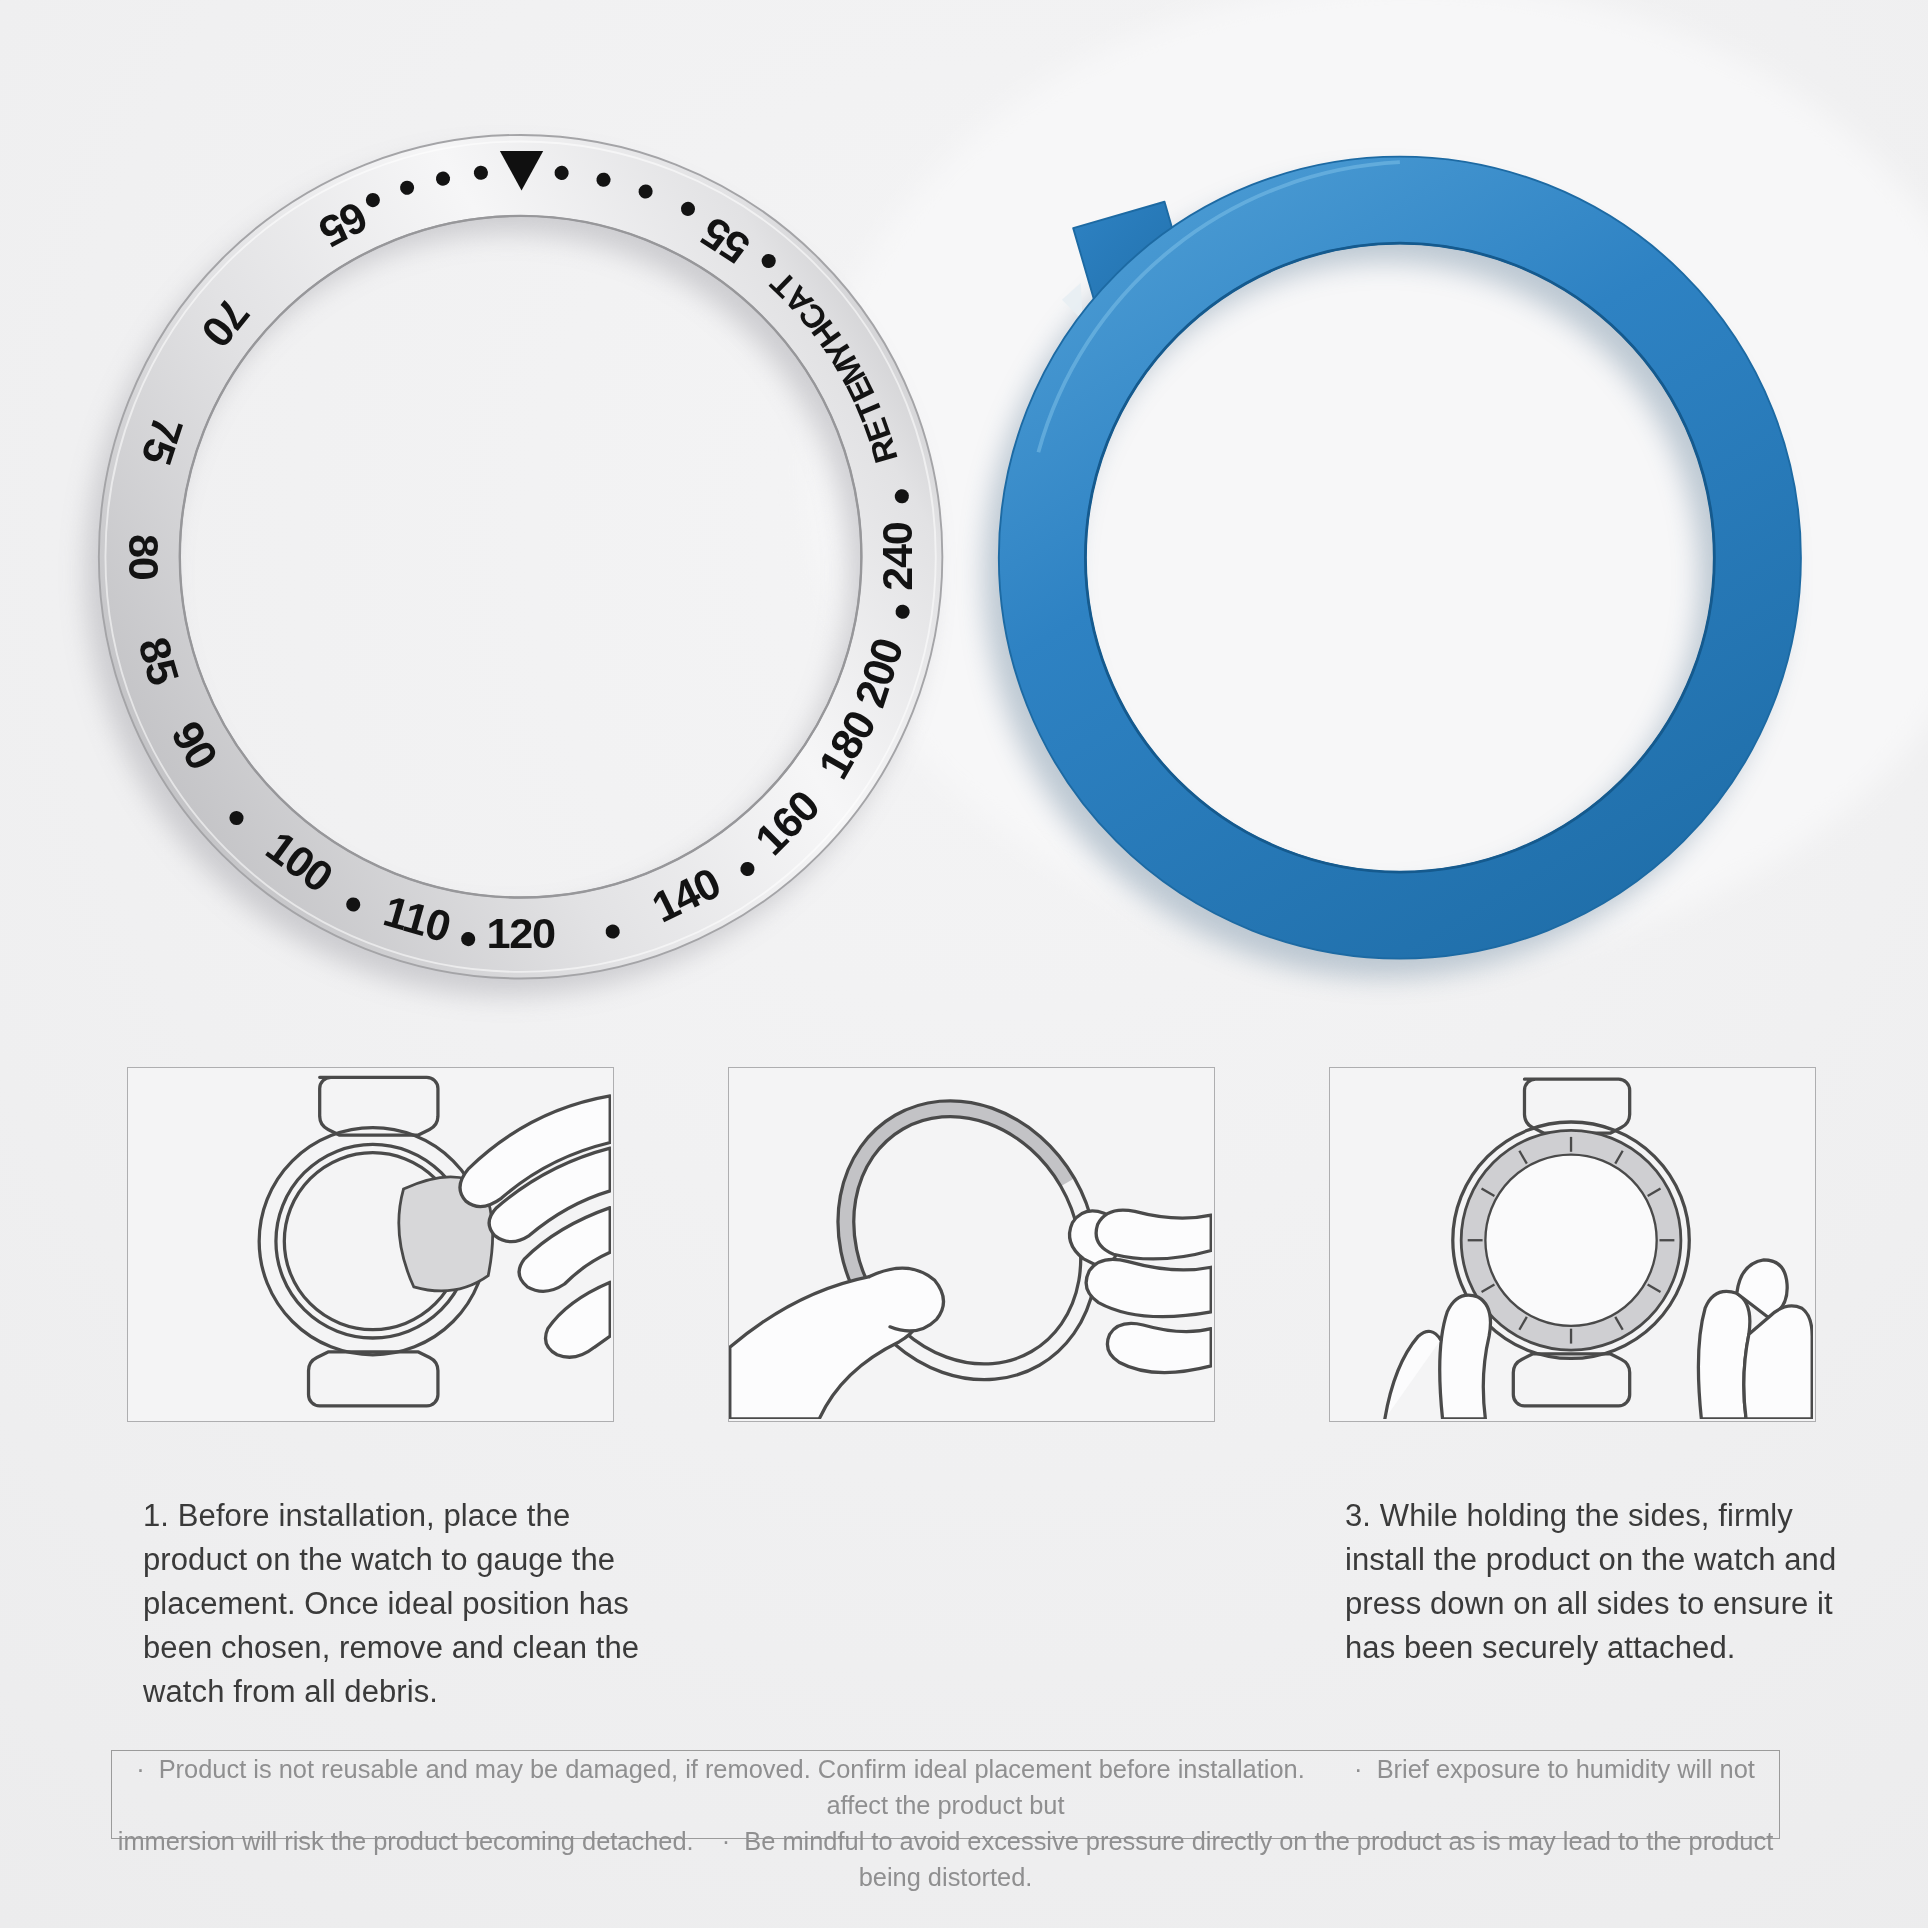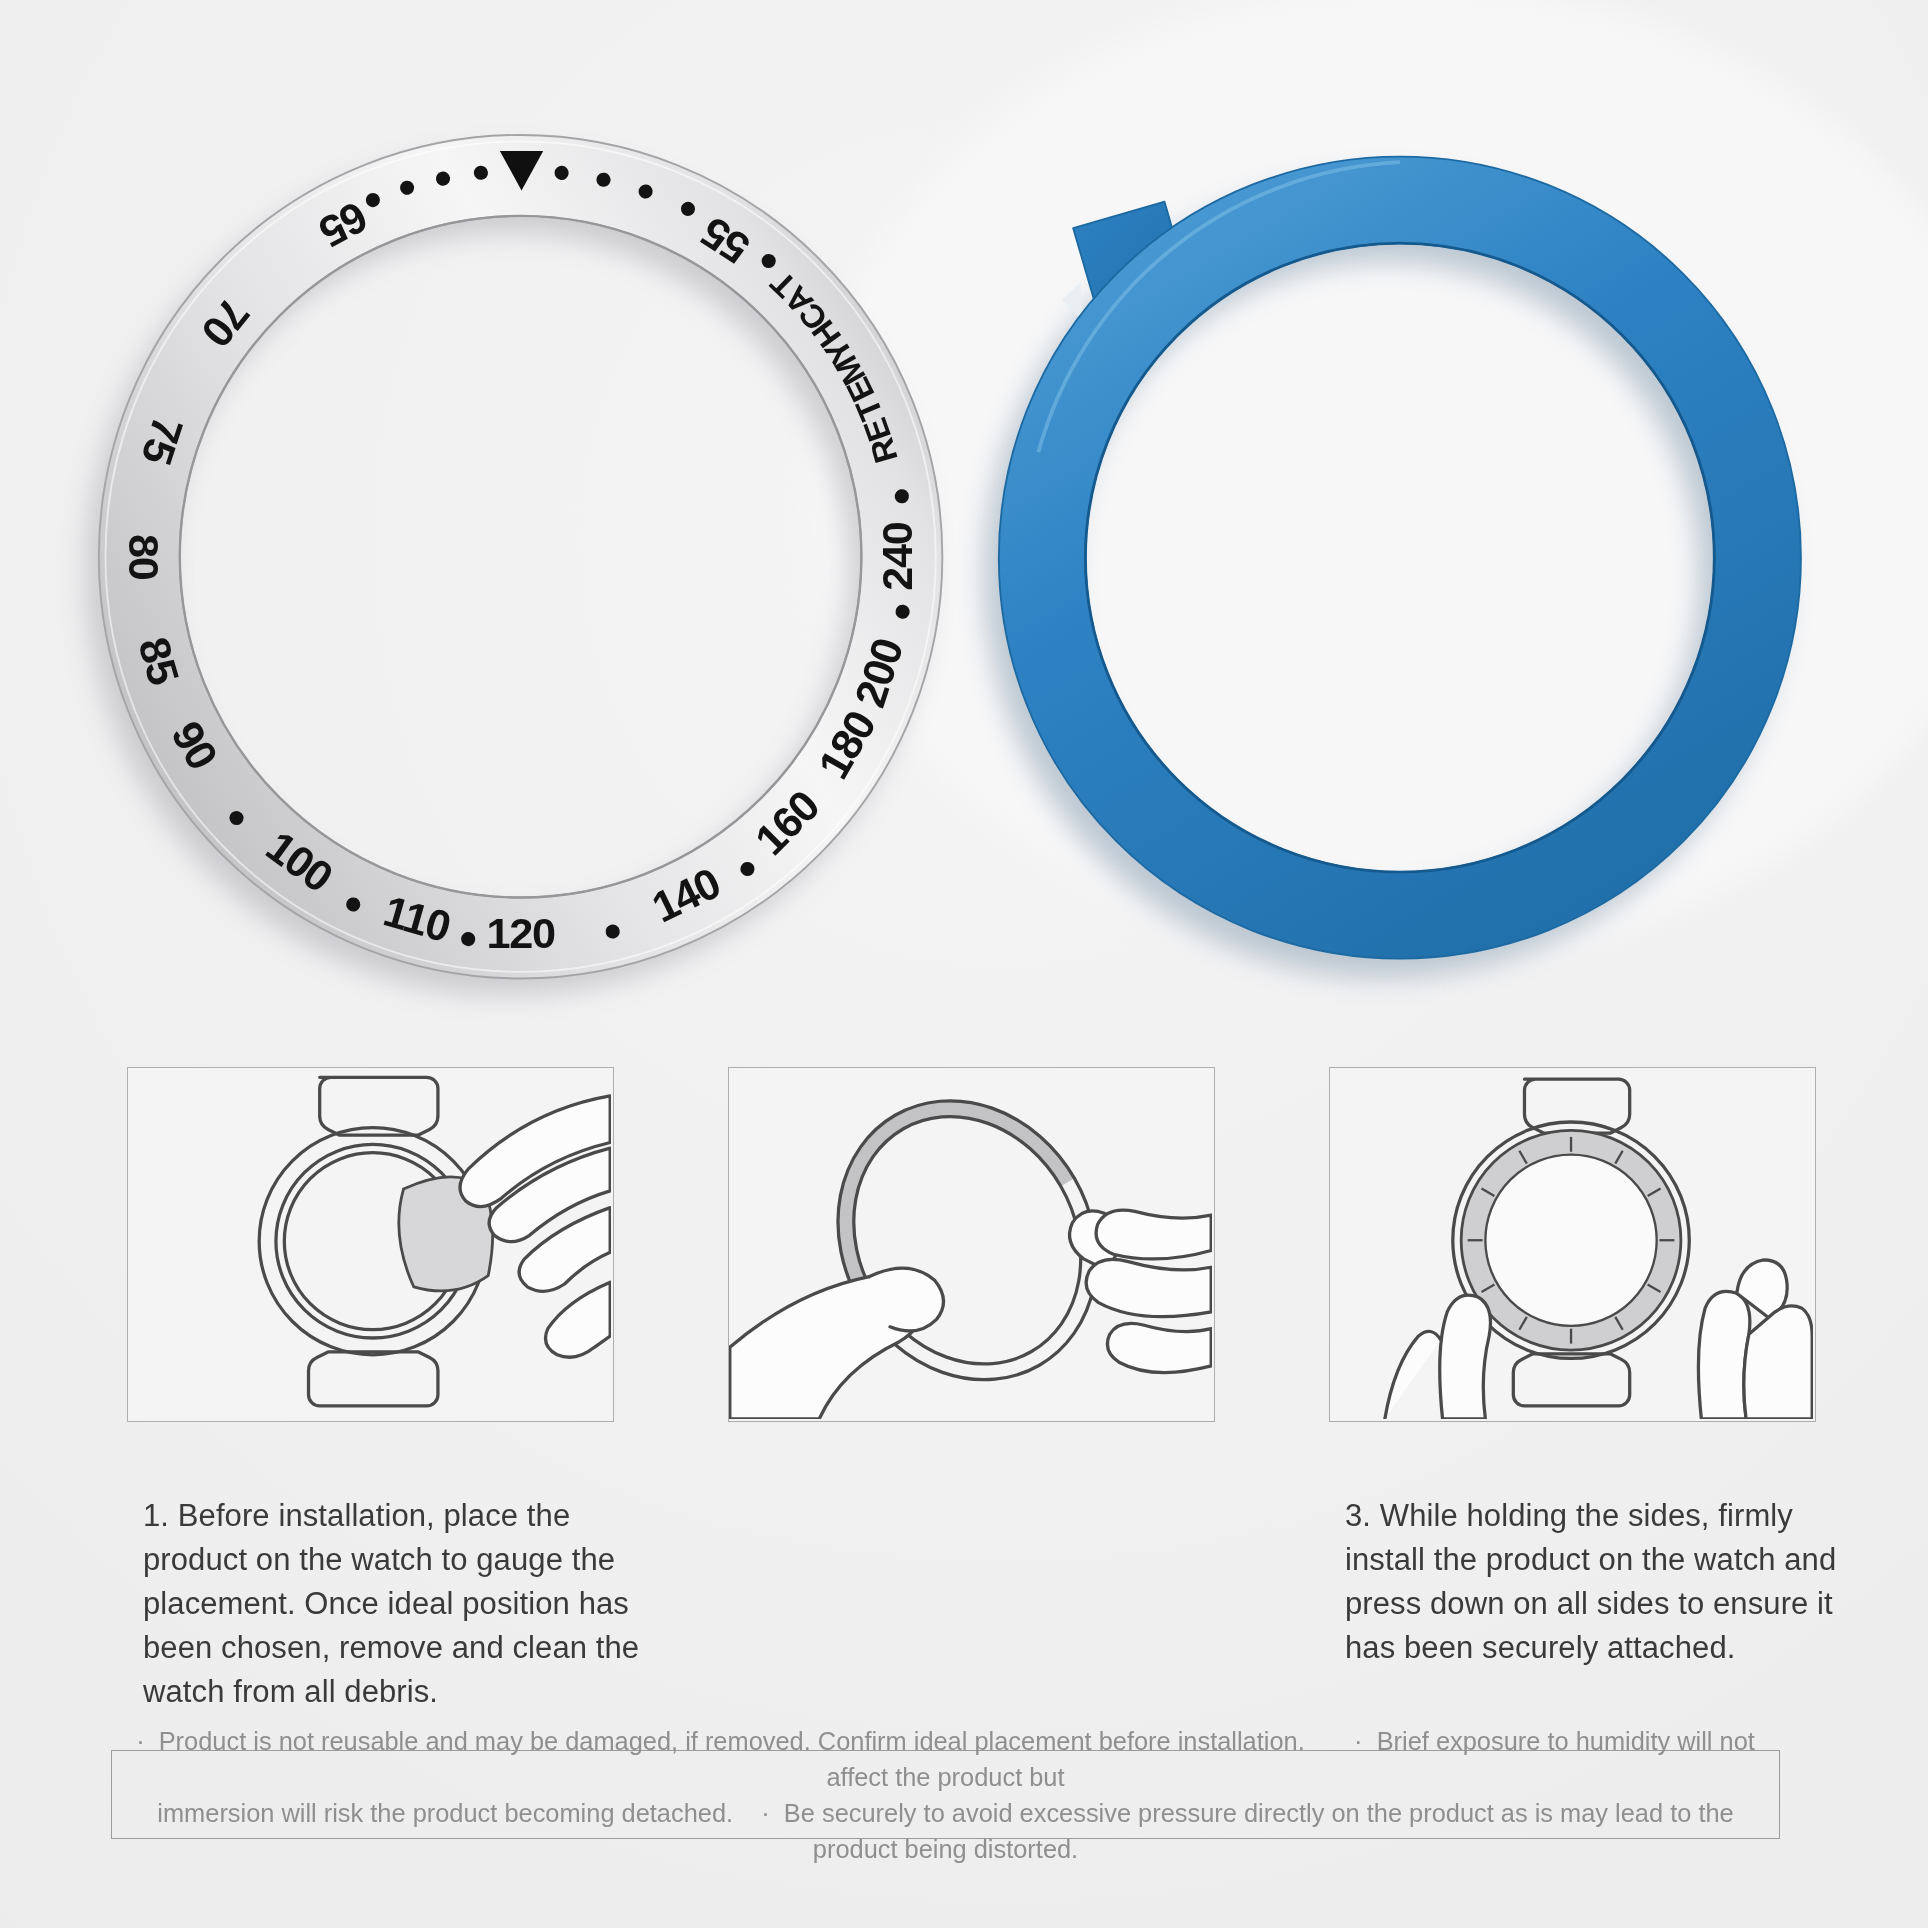--- a/index.html
+++ b/index.html
@@ -29,21 +29,21 @@
   .la-face{fill:#fafafb;stroke:var(--line);stroke-width:2.5;}
   .la-tick{stroke:var(--line);stroke-width:2.5;}
 
   
   .step{position:absolute;width:520px;margin:14px;font-size:31px;line-height:44px;
         color:var(--step_text);letter-spacing:0.1px;}
 
   
   #footer-box{position:absolute;left:111px;top:1750px;width:1669px;height:89px;
               border:1.9px solid var(--footer_border);box-sizing:border-box;
-              display:flex;flex-direction:column;justify-content:center;}
+              display:flex;flex-direction:column;}
   .footer-line{white-space:pre-wrap;text-align:center;color:var(--footer_text);
                font-size:25.4px;line-height:36px;}
 </style>
 </head>
 <body>
 
 <div id="stage">
 
   <svg class="abs" style="left:0;top:0" width="1928" height="1055" viewBox="0 0 2048 1120">
     <defs>
@@ -203,17 +203,17 @@
         <path d="M470 268 Q488 250 506 258 Q517 266 517 288 V377 H446 Q440 330 449 286 Z"></path>
       </g>
     </svg>
   </div>
 
   <p class="step" style="left:129px;top:1480px">1. Before installation, place the product on the watch to gauge the placement. Once ideal position has been chosen, remove and clean the watch from all debris.</p>
   <p class="step" style="left:1331px;top:1480px">3. While holding the sides, firmly install the product on the watch and press down on all sides to ensure it has been securely attached.</p>
 
   <div id="footer-box">
     <div class="footer-line">·  Product is not reusable and may be damaged, if removed. Confirm ideal placement before installation.       ·  Brief exposure to humidity will not affect the product but</div>
-    <div class="footer-line">immersion will risk the product becoming detached.    ·  Be securely to avoid excessive pressure directly on the product as is may lead to the product being distorted.</div>
+    <div class="footer-line">immersion will risk the product becoming detached.    ·  Be mindful to avoid excessive pressure directly on the product as is may lead to the product being distorted.</div>
   </div>
 
 </div>
 
 
 </body></html>

